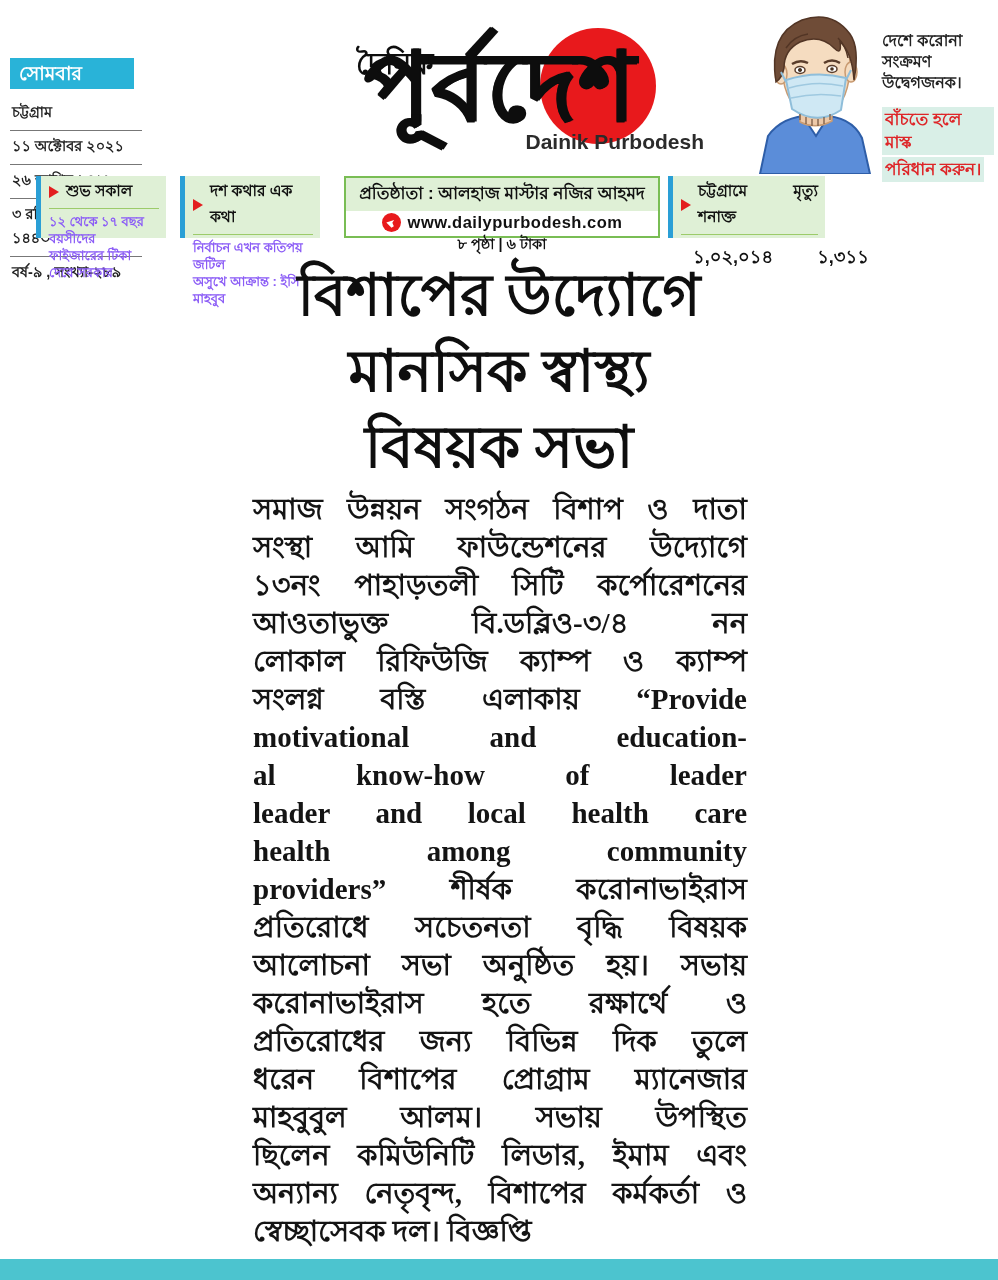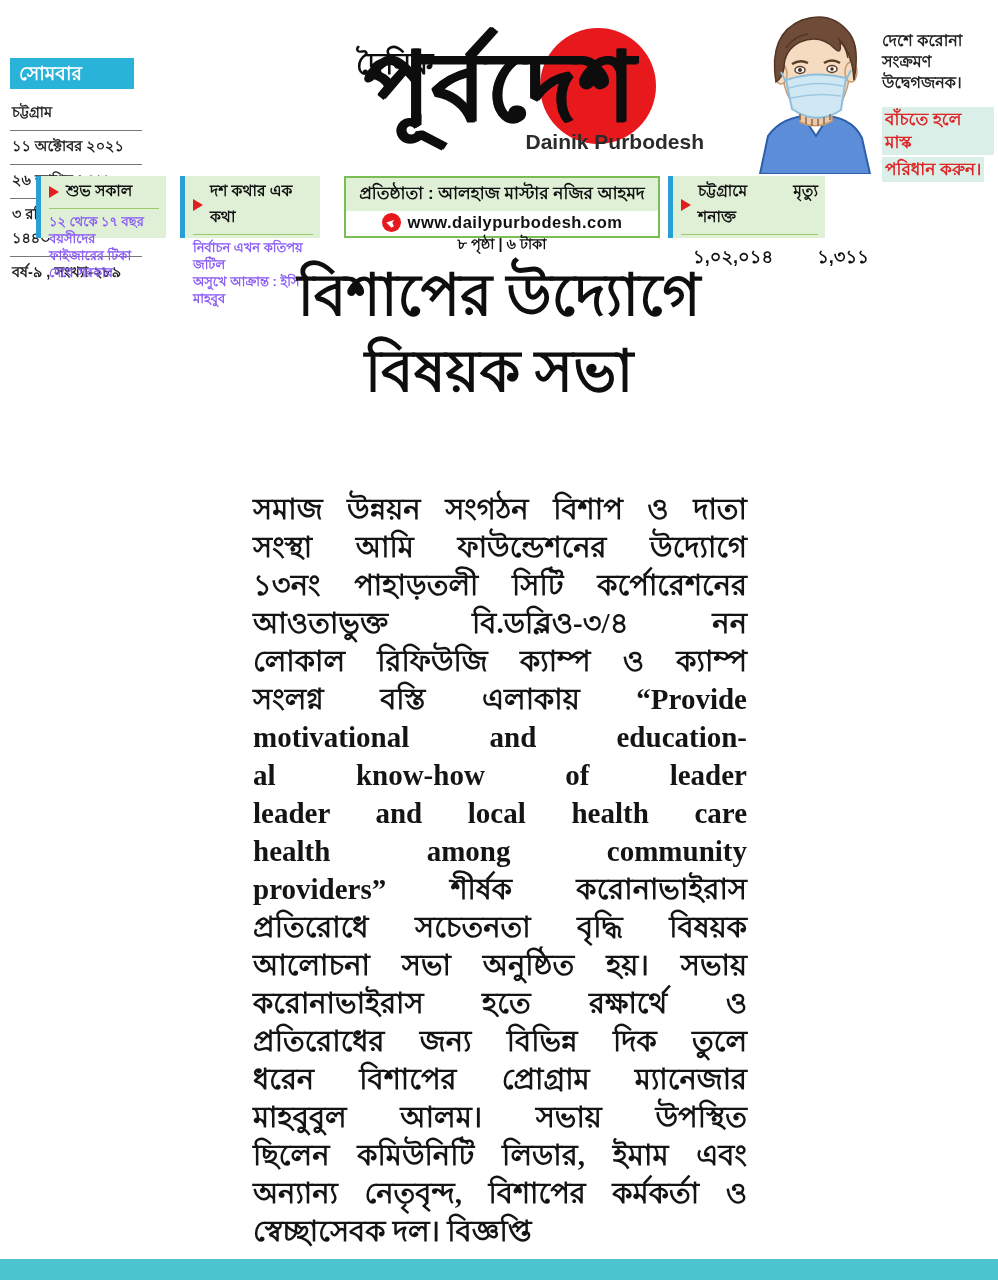--- a/index.html
+++ b/index.html
@@ -222,20 +222,21 @@
       <div class="stats-vals">
         <span class="v1">১,০২,০১৪</span>
         <span class="v2">১,৩১১</span>
       </div>
     </div>
 
   </div>
 
   <div class="headline">
     <div>বিশাপের উদ্যোগে</div>
+    <div>মানসিক স্বাস্থ্য</div>
     <div>বিষয়ক সভা</div>
   </div>
 
   <div class="body-col">
     <div class="body-line">সমাজ উন্নয়ন সংগঠন বিশাপ ও দাতা</div>
     <div class="body-line">সংস্থা আমি ফাউন্ডেশনের উদ্যোগে</div>
     <div class="body-line">১৩নং পাহাড়তলী সিটি কর্পোরেশনের</div>
     <div class="body-line">আওতাভুক্ত বি.ডব্লিও-৩/৪ নন</div>
     <div class="body-line">লোকাল রিফিউজি ক্যাম্প ও ক্যাম্প</div>
     <div class="body-line">সংলগ্ন বস্তি এলাকায় “Provide</div>

